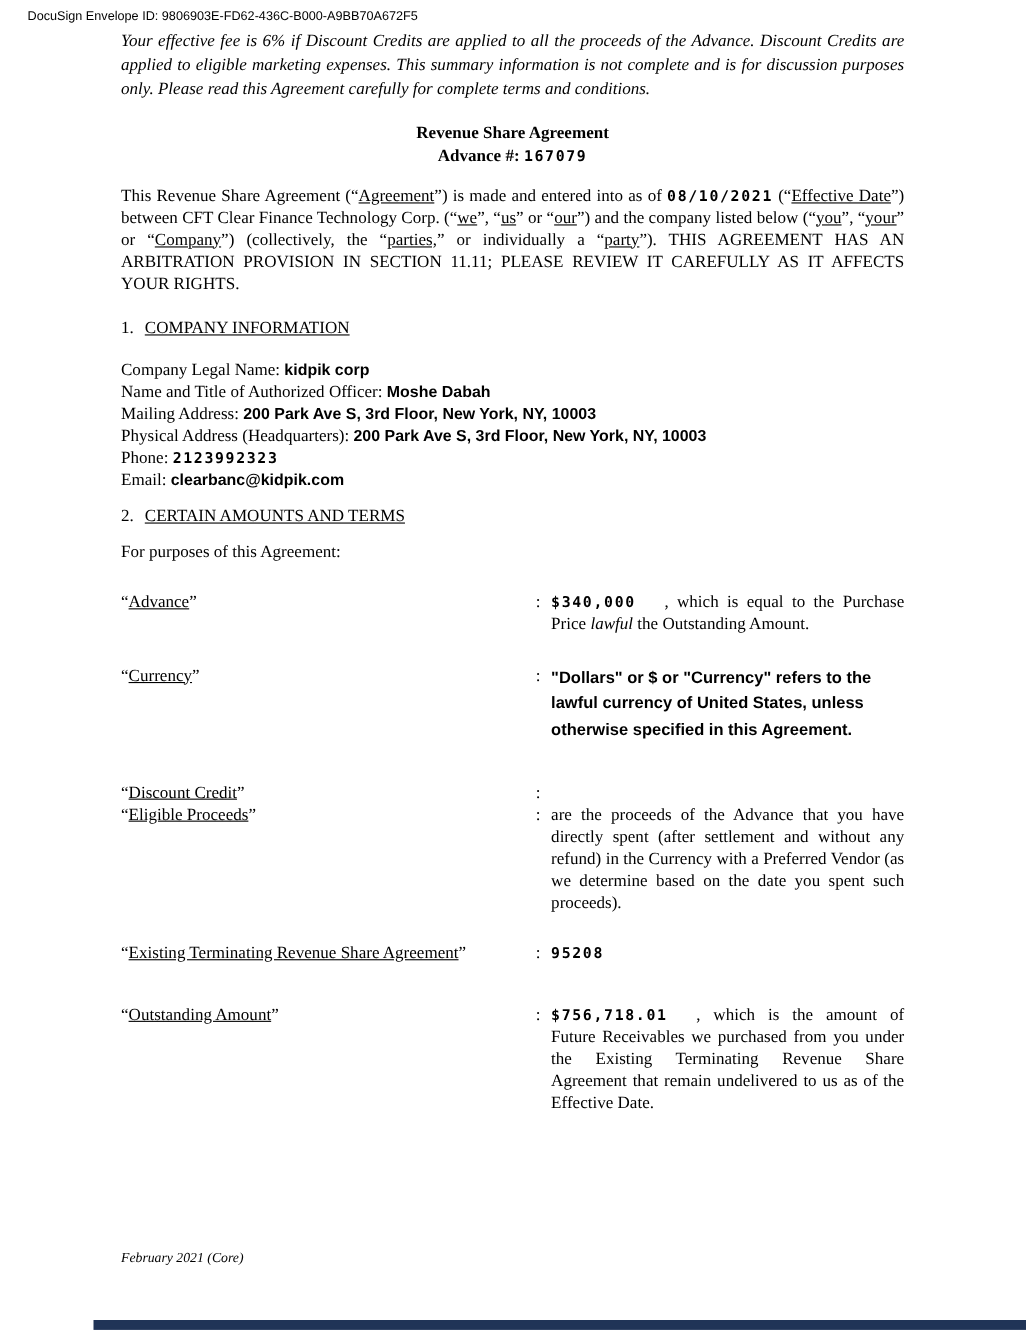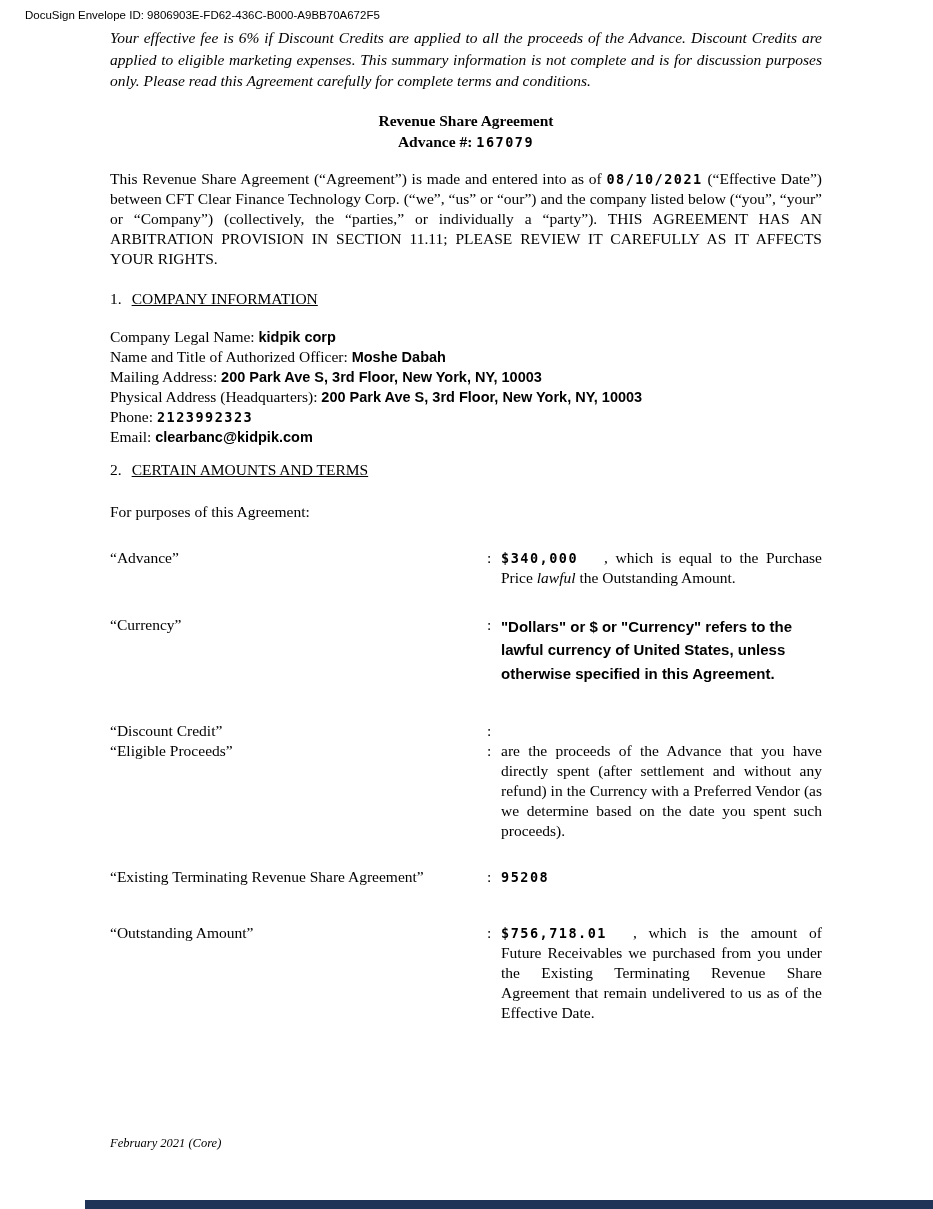--- a/index.html
+++ b/index.html
@@ -23,21 +23,21 @@
   .title-block{margin-top:19px;text-align:center;font-weight:bold;line-height:20px;}
   .title-line{font-weight:bold;}
   .adv-line{margin-top:1px;}
   .opening{margin-top:17px;text-align:justify;line-height:20px;}
   .heading{margin-top:20px;font-weight:normal;}
   .heading .num{margin-right:10px;}
   .heading .htext{text-decoration:underline;}
   .company{margin-top:18px;line-height:20px;}
   .info-line{white-space:nowrap;}
   .heading2{margin-top:13px;}
-  .for-purposes{margin-top:22px;}
+  .for-purposes{margin-top:12px;}
   .term-row{display:flex;align-items:flex-start;}
   .term-name{width:377px;flex:none;}
   .term-colon{width:14px;flex:none;text-align:left;}
   .term-def{width:321px;flex:none;text-align:justify;}
   .row-advance{margin-top:26px;}
   .row-currency{margin-top:27px;}
   .row-currency .term-def{
     font-family:"Liberation Sans", sans-serif;font-weight:bold;
     font-size:15px;line-height:23.5px;text-align:left;
   }
@@ -47,21 +47,21 @@
   .row-outstanding{margin-top:36px;}
   .footer{
     position:absolute;left:110px;top:1136px;
     font-style:italic;font-size:12.5px;line-height:15px;
   }
   .bottom-bar{
     position:absolute;left:85px;right:0;bottom:0;height:9px;
   }
   
   .seg-n{}
-  .seg-u{}
+  .seg-u{text-decoration:underline;}
   .seg-i{font-style:italic;}
   .seg-bmono{
     font-family:"DejaVu Sans Mono", monospace;font-weight:bold;
     font-size:13.5px;letter-spacing:1.5px;
   }
   .seg-bsans{
     font-family:"Liberation Sans", sans-serif;font-weight:bold;
     font-size:14.5px;
   }
   .seg-gap{display:inline-block;width:26px;}

